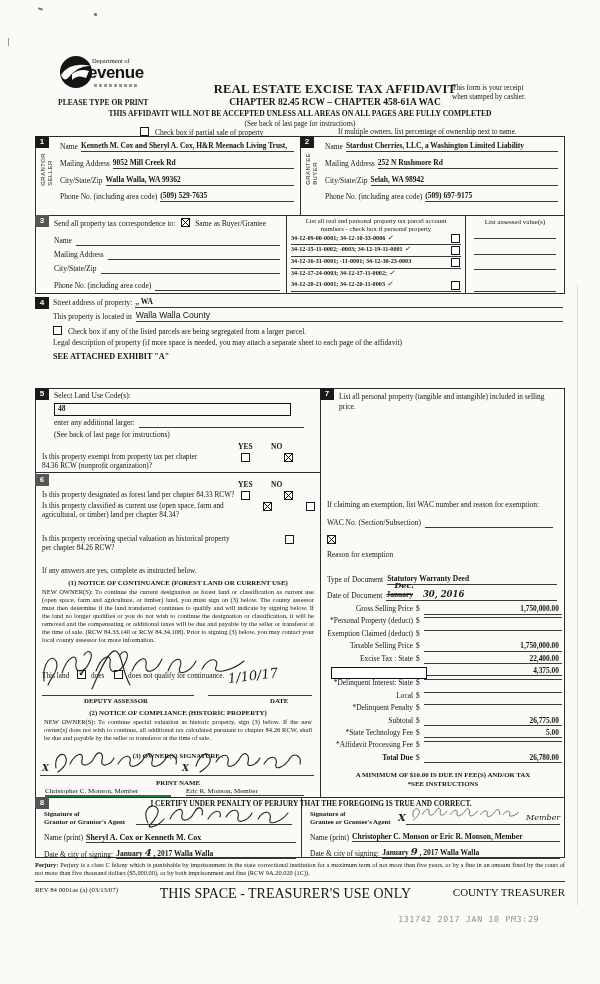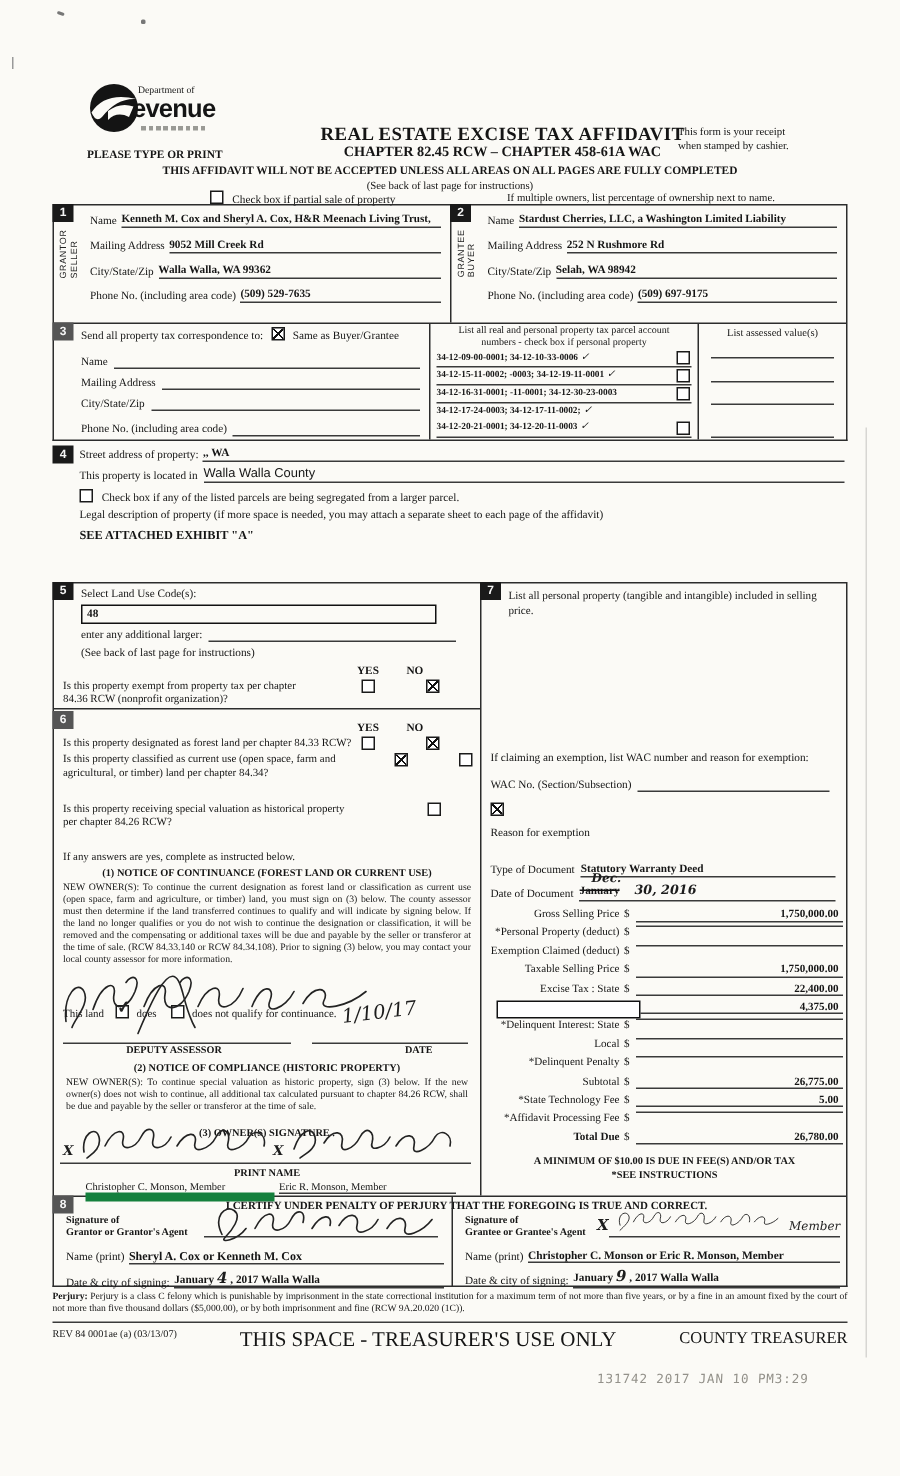--- a/index.html
+++ b/index.html
@@ -279,21 +279,21 @@
       <span class="abs hand b" style="left:6px;top:374px;font-size:9px">X</span>
       <svg class="sig abs" style="left:16px;top:359px" width="128" height="28" viewBox="0 0 128 28">
         <path d="M4,20 C2,8 12,2 14,10 C16,18 8,22 6,24 M18,16 C24,4 32,4 30,12 C28,20 38,18 42,10 C46,2 52,4 50,12 C48,20 58,18 62,10 M66,16 C72,6 80,6 78,14 C76,22 88,18 92,10 C96,2 102,6 100,14 C98,22 110,18 114,10 C118,4 126,8 124,16"></path>
       </svg>
       <span class="abs hand b" style="left:146px;top:374px;font-size:9px">X</span>
       <svg class="sig abs" style="left:156px;top:359px" width="115" height="28" viewBox="0 0 115 28">
         <path d="M4,18 C8,6 16,2 18,10 C20,18 10,22 8,24 M24,14 C30,4 38,6 36,14 C34,22 44,18 48,10 C52,2 58,6 56,14 C54,20 64,18 68,10 M72,16 C78,6 86,8 84,16 C82,24 94,18 98,10 C102,4 110,8 108,16"></path>
       </svg>
       <div class="abs" style="left:4px;top:386px;width:274px;border-bottom:1px solid #3a3a3a"></div>
       <div class="abs b ctr" style="left:2px;top:390px;width:280px;font-size:6.9px">PRINT NAME</div>
-      <div class="abs" style="left:21px;top:398px;width:126px;border-bottom:6px solid #15803d;font-size:7px">Christopher C. Monson, Member</div>
+      <div class="abs" style="left:9px;top:398px;width:126px;border-bottom:2px solid #15803d;font-size:7px">Christopher C. Monson, Member</div>
       <div class="abs" style="left:150px;top:398px;width:118px;border-bottom:1px solid #3a3a3a;font-size:7px">Eric R. Monson, Member</div>
     </div>
 
     <div style="position:relative;flex:1">
       <div class="badge" style="left:-1px;top:-1px">7</div>
       <div class="abs" style="left:18px;top:3px;width:215px;font-size:7.4px;line-height:9.5px">List all personal property (tangible and intangible) included in selling price.</div>
       <div class="abs" style="left:6px;top:112px;width:235px">If claiming an exemption, list WAC number and reason for exemption:</div>
       <div class="row abs" style="left:6px;top:130px;width:226px">
         <span style="margin-right:4px">WAC No. (Section/Subsection)</span>
         <span class="fl" style="flex:1"></span>

